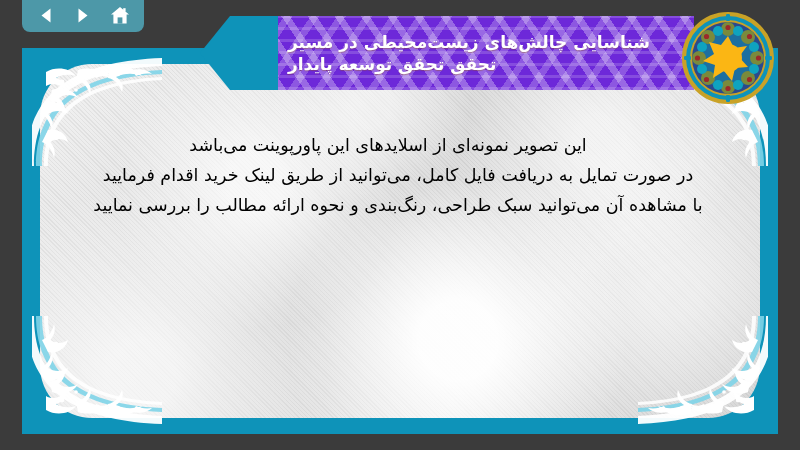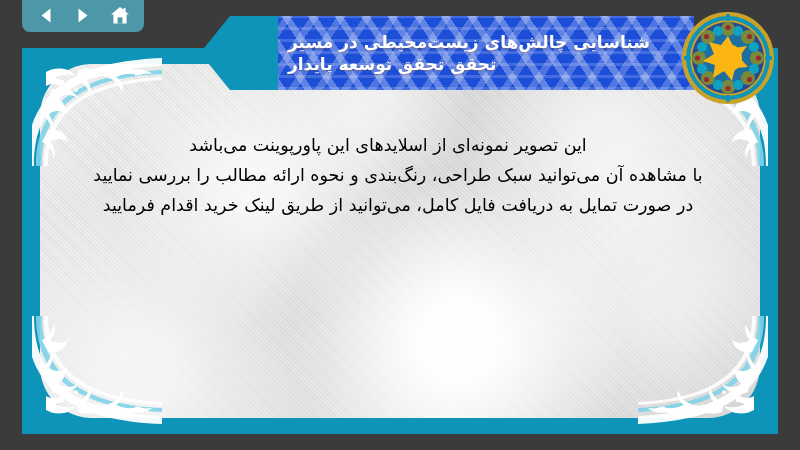--- a/index.html
+++ b/index.html
@@ -60,21 +60,21 @@
   
   #titlewrap{
     position:absolute;left:200px;top:16px;right:22px;height:74px;
     z-index:6;
   }
   #chevron{
     position:absolute;left:0;top:0;width:86px;height:74px;
   }
   #banner{
     position:absolute;left:78px;top:0;right:84px;height:74px;
-    background:#1d4ed8;
+    background:#6d28d9;
     overflow:hidden;
   }
   #banner .bpat{
     position:absolute;inset:0;
     background:
       repeating-linear-gradient(56deg, rgba(255,255,255,.30) 0 7px, rgba(255,255,255,0) 7px 22px),
       repeating-linear-gradient(-56deg, rgba(255,255,255,.22) 0 7px, rgba(255,255,255,0) 7px 22px),
       repeating-linear-gradient(0deg, rgba(255,255,255,.17) 0 3px, rgba(255,255,255,0) 3px 12px);
   }
   #title{
@@ -229,22 +229,22 @@
           <circle cx="24" cy="82" r="2.2"></circle>
             <circle cx="44" cy="34" r="1.8"></circle>
           <path d="M100 14 C108 12 116 14 120 18 C114 17 108 18 104 20 Z"></path>
           <path d="M62 16 C70 14 76 16 80 20 C74 19 68 20 64 22 Z"></path>
         </g>
       </svg>
     </div>
 
     <div id="bodytext">
       <p class="l1">این تصویر نمونه‌ای از اسلایدهای این پاورپوینت می‌باشد</p>
+      <p>در صورت تمایل به دریافت فایل کامل، می‌توانید از طریق لینک خرید اقدام فرمایید</p>
       <p>با مشاهده آن می‌توانید سبک طراحی، رنگ‌بندی و نحوه ارائه مطالب را بررسی نمایید</p>
-      <p>در صورت تمایل به دریافت فایل کامل، می‌توانید از طریق لینک خرید اقدام فرمایید</p>
     </div>
   </div>
 
   <div id="titlewrap">
     <div id="chevron">
       <svg width="86" height="74" viewBox="0 0 86 74">
         <path d="M86 0 L30 0 L0 37 L30 74 L86 74 Z" fill="#0e93b9"></path>
       </svg>
     </div>
     <div id="banner">

